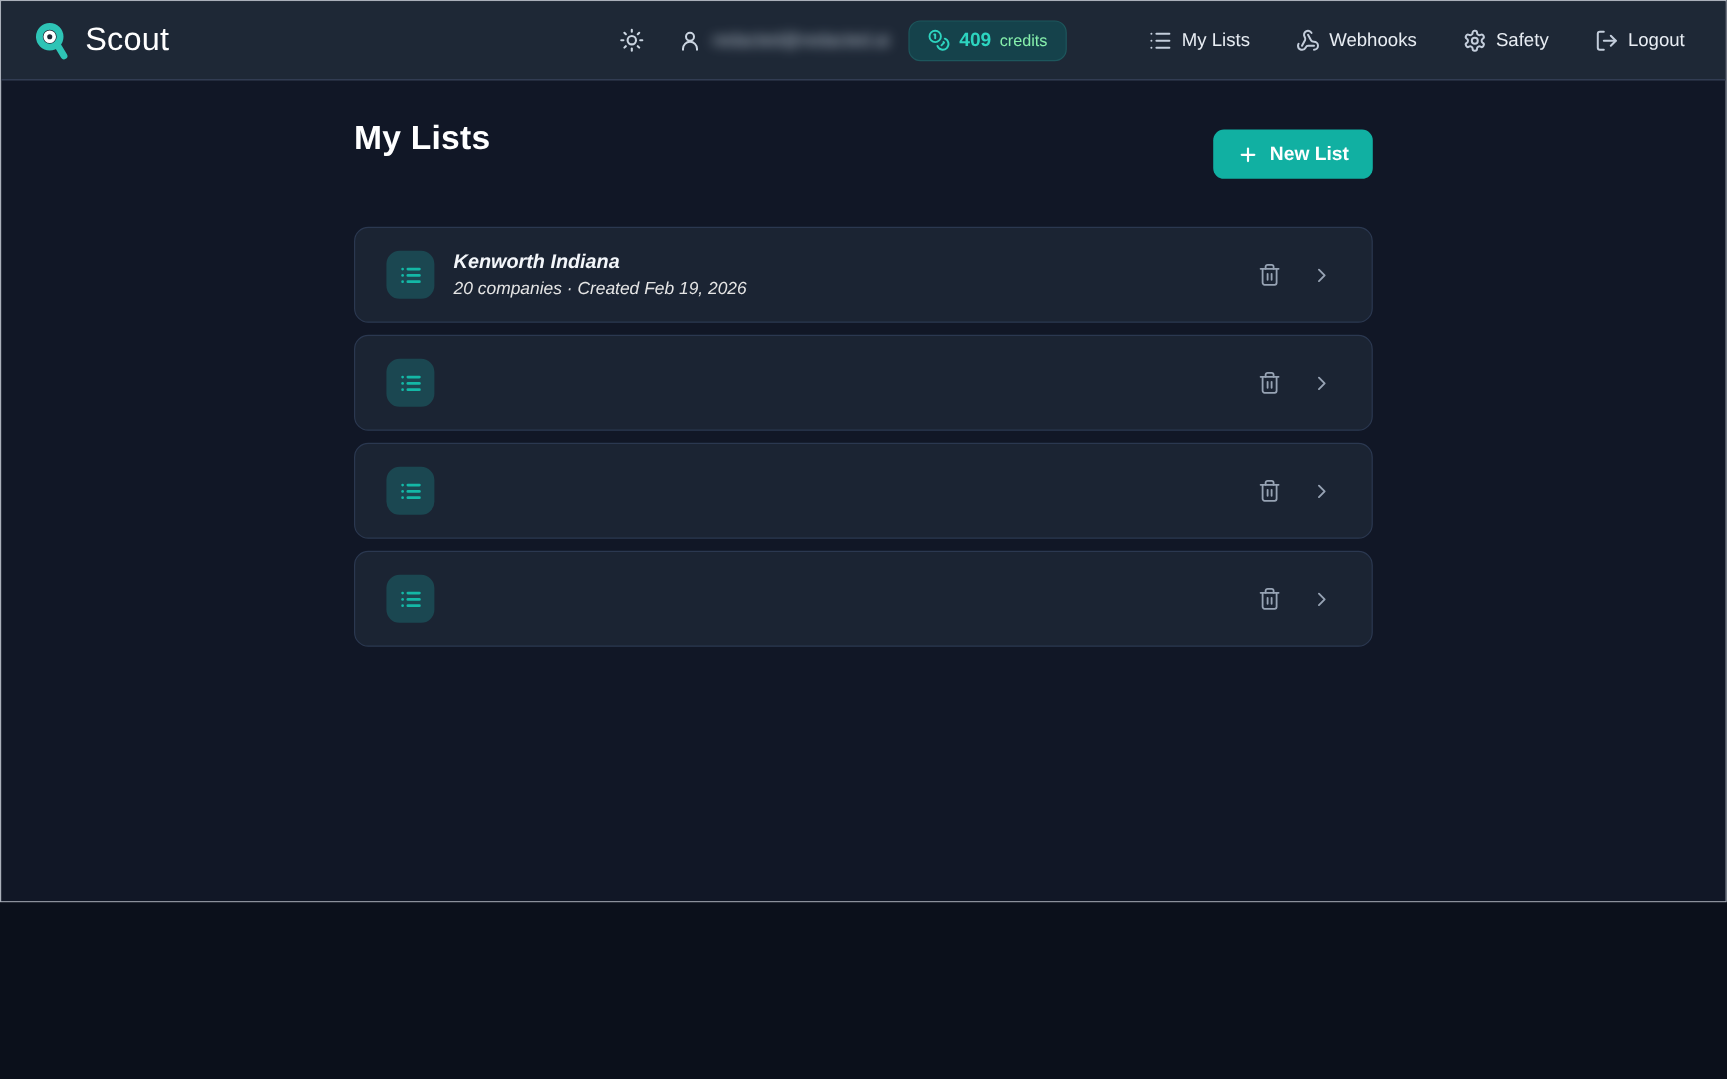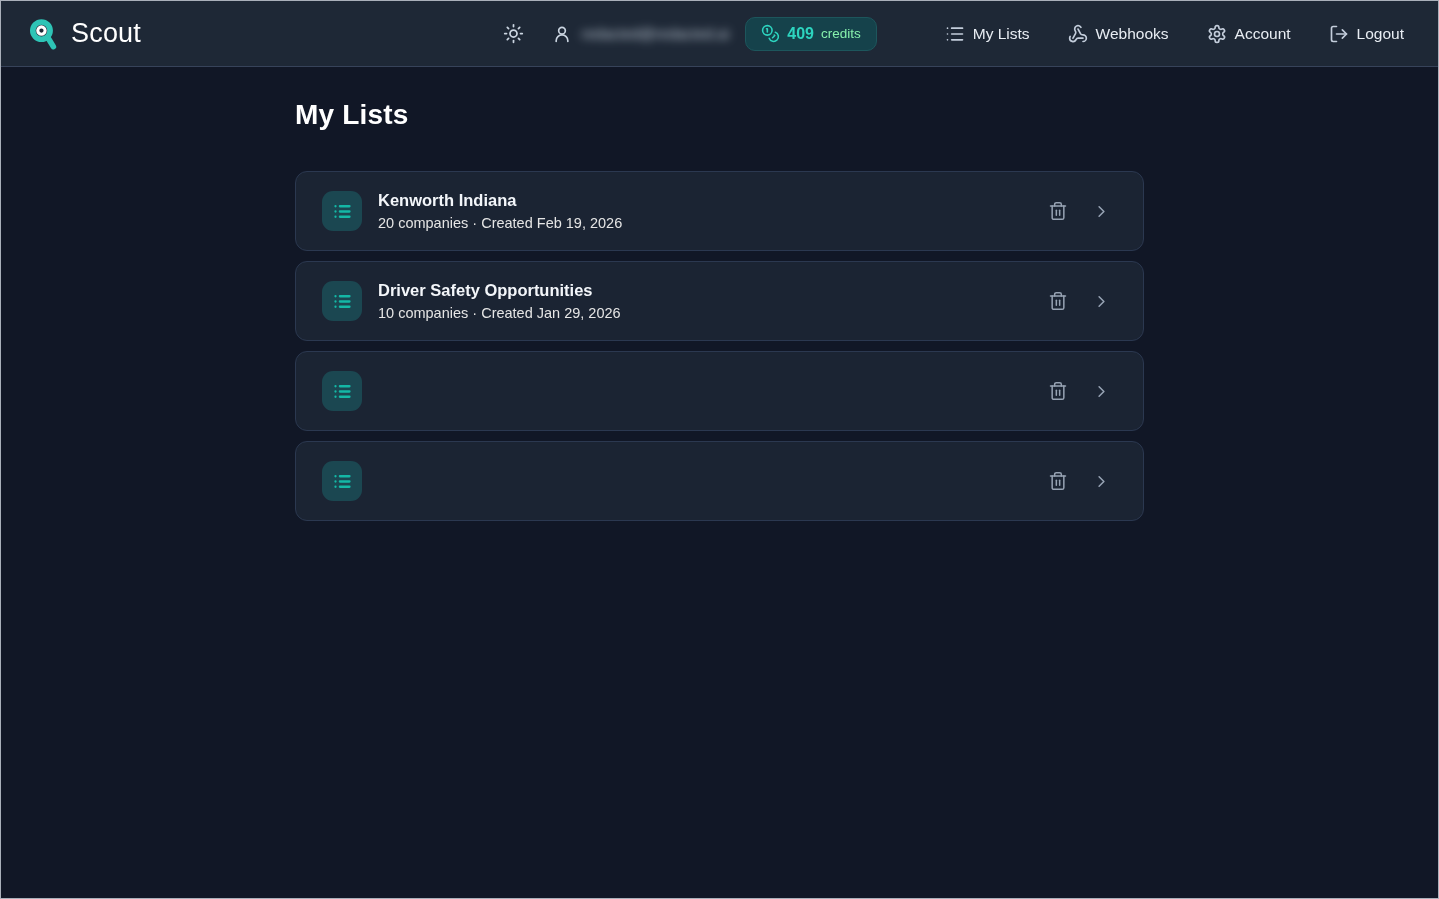--- a/index.html
+++ b/index.html
@@ -1,20 +1,20 @@
 <!DOCTYPE html>
 <html><head>
 <meta charset="utf-8">
 <style>
   * { margin: 0; padding: 0; box-sizing: border-box; }
   html, body { background: #0b101b; }
   body { font-family: "Liberation Sans", "DejaVu Sans", sans-serif; }
 
   .page {
-    width: 1439px; height: 899px;
+    width: 1439px; height: 752px;
     background: #111726;
     border: 1px solid #aab0ba;
     overflow: hidden;
     position: relative;
   }
 
   
   .header {
     height: 66px;
     background: #1e2836;
@@ -86,20 +86,21 @@
 
   .cards { margin-top: 40px; display: flex; flex-direction: column; gap: 10px; }
   .card {
     height: 80px;
     background: #1b2433;
     border: 1px solid #2b3850;
     border-radius: 12px;
     display: flex; align-items: center;
     padding: 0 28px 0 26px;
     cursor: pointer;
+    font-style: italic;
   }
   .tile {
     width: 40px; height: 40px;
     border-radius: 11px;
     background: #1b4751;
     display: flex; align-items: center; justify-content: center;
     flex-shrink: 0;
   }
   .card-text { margin-left: 16px; min-width: 0; }
   .card-title { color: #f3f6fa; font-size: 16.5px; font-weight: 600; }
@@ -196,21 +197,21 @@
           <span>Webhooks</span>
         </button>
 
         <button class="nav-item">
           <span class="nav-icon">
             <svg width="20" height="20" viewBox="0 0 24 24" fill="none" stroke="currentColor" stroke-width="2" stroke-linecap="round" stroke-linejoin="round">
               <path d="M12.22 2h-.44a2 2 0 0 0-2 2v.18a2 2 0 0 1-1 1.73l-.43.25a2 2 0 0 1-2 0l-.15-.08a2 2 0 0 0-2.73.73l-.22.38a2 2 0 0 0 .73 2.73l.15.1a2 2 0 0 1 1 1.72v.51a2 2 0 0 1-1 1.74l-.15.09a2 2 0 0 0-.73 2.73l.22.38a2 2 0 0 0 2.73.73l.15-.08a2 2 0 0 1 2 0l.43.25a2 2 0 0 1 1 1.73V20a2 2 0 0 0 2 2h.44a2 2 0 0 0 2-2v-.18a2 2 0 0 1 1-1.73l.43-.25a2 2 0 0 1 2 0l.15.08a2 2 0 0 0 2.73-.73l.22-.39a2 2 0 0 0-.73-2.73l-.15-.08a2 2 0 0 1-1-1.74v-.5a2 2 0 0 1 1-1.74l.15-.09a2 2 0 0 0 .73-2.73l-.22-.38a2 2 0 0 0-2.73-.73l-.15.08a2 2 0 0 1-2 0l-.43-.25a2 2 0 0 1-1-1.73V4a2 2 0 0 0-2-2z"></path>
               <circle cx="12" cy="12" r="3"></circle>
             </svg>
           </span>
-          <span>Account</span>
+          <span>Safety</span>
         </button>
 
         <button class="nav-item">
           <span class="nav-icon">
             <svg width="20" height="20" viewBox="0 0 24 24" fill="none" stroke="currentColor" stroke-width="2" stroke-linecap="round" stroke-linejoin="round">
               <path d="M9 21H5a2 2 0 0 1-2-2V5a2 2 0 0 1 2-2h4"></path>
               <polyline points="16 17 21 12 16 7"></polyline>
               <line x1="21" y1="12" x2="9" y2="12"></line>
             </svg>
           </span>
@@ -220,20 +221,29 @@
       </nav>
     </div>
   </header>
 
   <main class="main">
 
     <div class="hero-row">
       <div>
         <h1 class="page-title">My Lists</h1>
       </div>
+      <button class="new-list-button">
+        <span style="display:flex;">
+          <svg width="18" height="18" viewBox="0 0 24 24" fill="none" stroke="#ffffff" stroke-width="2.4" stroke-linecap="round">
+            <path d="M5 12h14"></path>
+              <path d="M12 5v14"></path>
+          </svg>
+        </span>
+        <span>New List</span>
+      </button>
     </div>
 
     <div class="cards">
 
       <div class="card">
         <div class="tile">
           <span style="display:flex;">
             <svg width="21" height="21" viewBox="0 0 24 24" fill="none" stroke="#14b8a6" stroke-width="2.6" stroke-linecap="round">
               <path d="M4 6h.01"></path>
                 <path d="M4 12h.01"></path>
@@ -276,24 +286,20 @@
             <svg width="21" height="21" viewBox="0 0 24 24" fill="none" stroke="#14b8a6" stroke-width="2.6" stroke-linecap="round">
               <path d="M4 6h.01"></path>
                 <path d="M4 12h.01"></path>
                 <path d="M4 18h.01"></path>
               <path d="M9 6h11"></path>
                 <path d="M9 12h11"></path>
                 <path d="M9 18h11"></path>
             </svg>
           </span>
         </div>
-        <div class="card-text">
-          <div class="card-title">Driver Safety Opportunities</div>
-          <div class="card-meta">10 companies · Created Jan 29, 2026</div>
-        </div>
         <div class="card-actions">
           <button class="card-action-btn" aria-label="Delete list">
             <span style="display:flex;">
               <svg width="20" height="20" viewBox="0 0 24 24" fill="none" stroke="currentColor" stroke-width="1.8" stroke-linecap="round" stroke-linejoin="round">
                 <path d="M3 6h18"></path>
                   <path d="M19 6v14a2 2 0 0 1-2 2H7a2 2 0 0 1-2-2V6"></path>
                 <path d="M8 6V4a2 2 0 0 1 2-2h4a2 2 0 0 1 2 2v2"></path>
                 <line x1="10" y1="11" x2="10" y2="17"></line>
                   <line x1="14" y1="11" x2="14" y2="17"></line>
               </svg>

